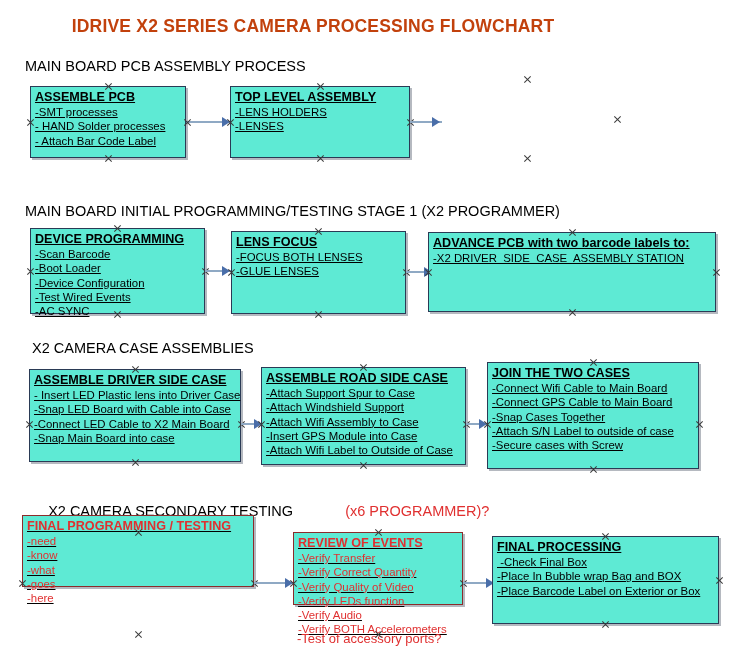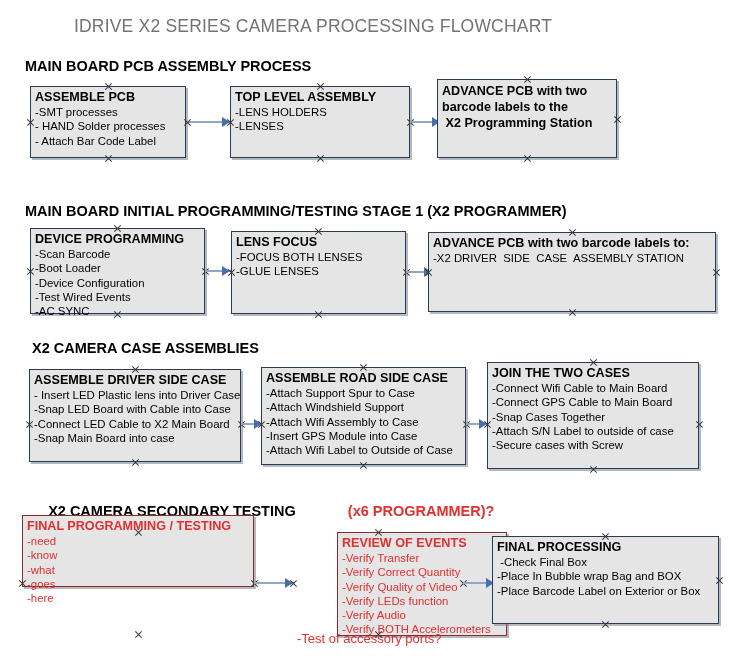--- a/index.html
+++ b/index.html
@@ -21,43 +21,44 @@
   }
 
   
   .doc-title {
     position: absolute;
     left: 0;
     top: 16px;
     width: 626px;
     text-align: center;
     font-size: 17.5px;
+    font-weight: bold;
+    letter-spacing: 0.2px;
+    color: #c2410c;
+  }
+  .section-title {
+    position: absolute;
+    font-size: 14.5px;
     font-weight: normal;
-    letter-spacing: 0.2px;
-    color: #737373;
-  }
-  .section-title {
-    position: absolute;
-    font-size: 14.5px;
-    font-weight: bold;
     color: #000;
     white-space: pre;
   }
   .section-title .accent {
     color: #e03030;
     margin-left: 44px;
   }
 
   
   .box {
     position: absolute;
     box-sizing: border-box;
-    background: #e5e5e5;
+    background: #5eead4;
     border: 1px solid #2a3a55;
     box-shadow: 2px 2px 0 0 rgba(120,128,140,0.55);
+    text-decoration: underline;
   }
   .box.red {
     border-color: #8c2b2b;
   }
   .box-inner {
     padding: 3px 3px 0 4px;
   }
   .box-title {
     font-size: 12.6px;
     font-weight: bold;
@@ -156,27 +157,20 @@
     </div>
   </div>
   <div class="handle" style="left:320px; top:86px;"></div>
   <div class="handle" style="left:320px; top:158px;"></div>
   <div class="handle" style="left:230px; top:122px;"></div>
   <div class="handle" style="left:410px; top:122px;"></div>
 
   <div class="conn" style="left:410px; top:121px; width:32px;"></div>
   <div class="conn-head" style="left:432px; top:117px;"></div>
 
-  <div class="box" style="left:437px; top:79px; width:180px; height:79px;">
-    <div class="box-inner">
-      <div class="box-title multi">ADVANCE PCB with two
-barcode labels to the
- X2 Programming Station</div>
-    </div>
-  </div>
   <div class="handle" style="left:527px; top:79px;"></div>
   <div class="handle" style="left:527px; top:158px;"></div>
   <div class="handle" style="left:617px; top:119px;"></div>
 
   <div class="section-title" style="left:25px; top:203px;">MAIN BOARD INITIAL PROGRAMMING/TESTING STAGE 1 (X2 PROGRAMMER)</div>
 
   <div class="box" style="left:30px; top:228px; width:175px; height:86px;">
     <div class="box-inner">
       <div class="box-title">DEVICE PROGRAMMING</div>
       <div class="box-line">-Scan Barcode</div>
@@ -287,21 +281,21 @@
     </div>
   </div>
   <div class="handle" style="left:138px; top:532px;"></div>
   <div class="handle" style="left:138px; top:634px;"></div>
   <div class="handle" style="left:22px;  top:583px;"></div>
   <div class="handle" style="left:254px; top:583px;"></div>
 
   <div class="conn" style="left:254px; top:582px; width:40px;"></div>
   <div class="conn-head" style="left:285px; top:578px;"></div>
 
-  <div class="box red red-text" style="left:293px; top:532px; width:170px; height:104px;margin-left:44px;">
+  <div class="box red red-text" style="left:293px; top:532px; width:170px; height:73px;">
     <div class="box-inner">
       <div class="box-title">REVIEW OF EVENTS</div>
       <div class="box-line">-Verify Transfer</div>
       <div class="box-line">-Verify Correct Quantity</div>
       <div class="box-line">-Verify Quality of Video</div>
       <div class="box-line">-Verify LEDs function</div>
       <div class="box-line">-Verify Audio</div>
       <div class="box-line">-Verify BOTH Accelerometers</div>
     </div>
   </div>

